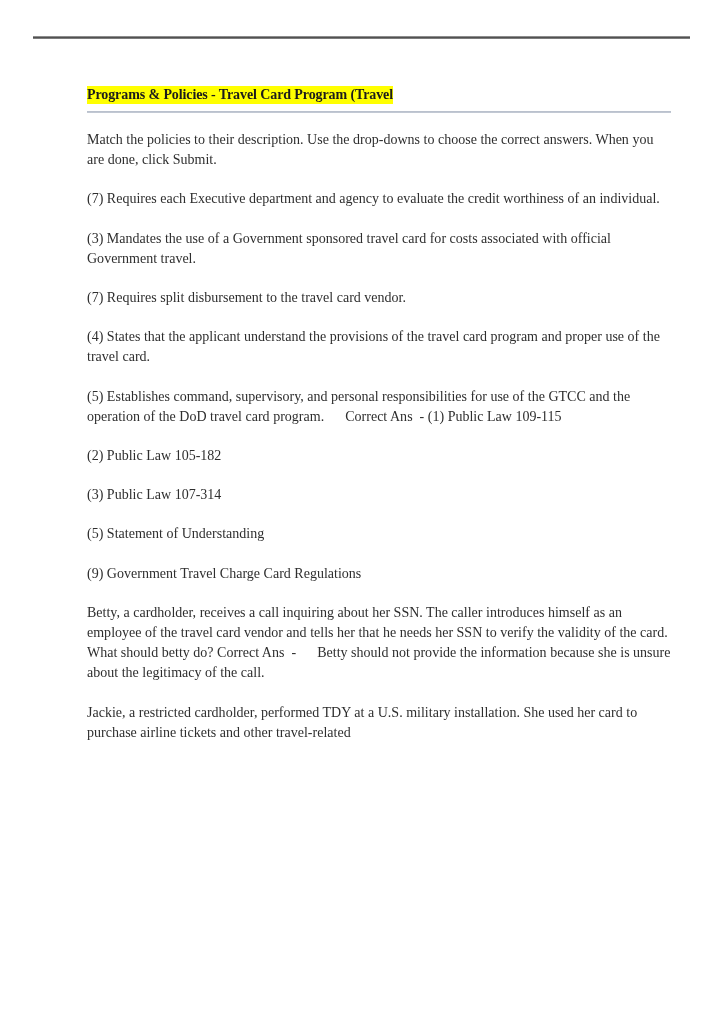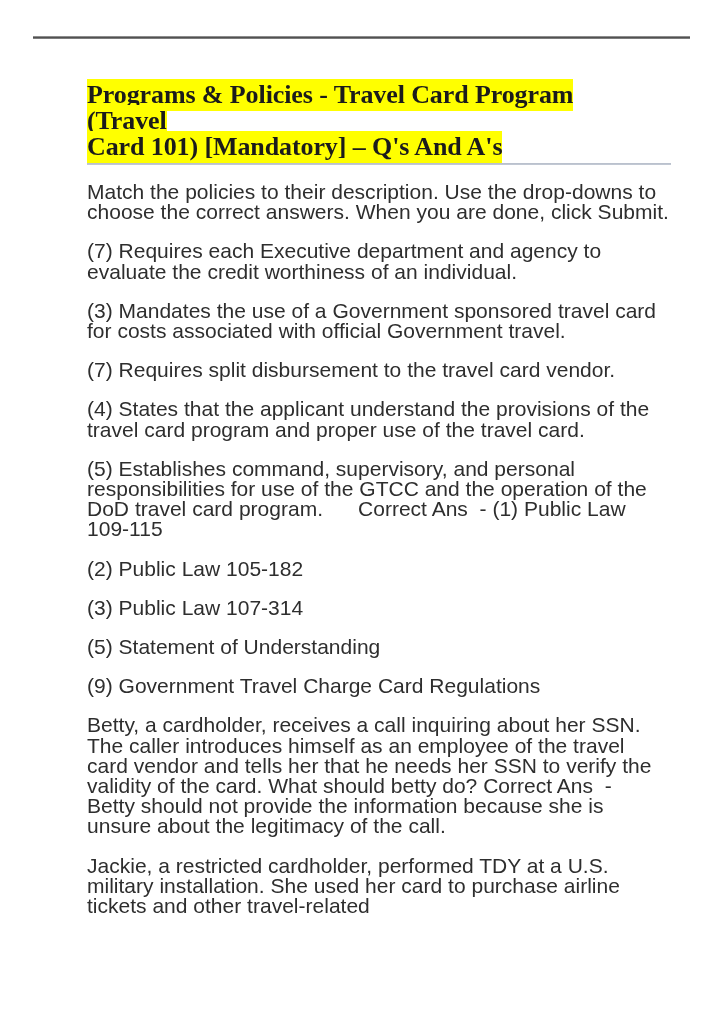--- a/index.html
+++ b/index.html
@@ -33,21 +33,21 @@
     position: absolute;
     left: 87px;
     top: 82px;
     width: 584px;
   }
 
   
   .doc-title {
     margin: 0;
     font-family: "Liberation Serif", "DejaVu Serif", serif;
-    font-size: 26px;
+    font-size: 14px;
     font-weight: bold;
     line-height: 26px;
     color: #1b1b1b;
     letter-spacing: -0.1px;
     max-width: 520px;
   }
   .doc-title .hl {
     background-color: #ffff00;
     box-decoration-break: clone;
     -webkit-box-decoration-break: clone;
@@ -62,42 +62,42 @@
     background: linear-gradient(to bottom, #c3c9d4 0%, #aeb6c4 60%, #e2e6ec 100%);
   }
 
   
   .body-block {
     margin-top: 17px;
   }
 
   p.para {
     margin: 0 0 19px 0;
-    font-family: Liberation Sans, sans-serif;
-    font-size: 21px;
+    font-family: Liberation Serif, serif;
+    font-size: 14px;
     line-height: 20.2px;
     color: #2e2e2e;
     text-align: left;
     white-space: pre-wrap;
     letter-spacing: 0.01px;
   }
   p.para:last-child {
     margin-bottom: 16px;
   }
 </style>
 </head>
 <body>
 
 <div class="page">
 
   <div class="top-rule"></div>
 
   <div class="content">
 
-    <h1 class="doc-title"><span class="hl">Programs &amp; Policies - Travel Card Program (Travel</span><br><span class="hl">Card 101) [Mandatory] – Q's And A's</span></h1>
+    <h1 class="doc-title"><span class="hl">Programs &amp; Policies - Travel Card Program (Travel</span><br></h1>
 
     <div class="title-rule"></div>
 
     <div class="body-block">
       <p class="para">Match the policies to their description. Use the drop-downs to choose the correct answers. When you are done, click Submit.</p>
       <p class="para">(7) Requires each Executive department and agency to evaluate the credit worthiness of an individual.</p>
       <p class="para">(3) Mandates the use of a Government sponsored travel card for costs associated with official Government travel.</p>
       <p class="para">(7) Requires split disbursement to the travel card vendor.</p>
       <p class="para">(4) States that the applicant understand the provisions of the travel card program and proper use of the travel card.</p>
       <p class="para">(5) Establishes command, supervisory, and personal responsibilities for use of the GTCC and the operation of the DoD travel card program.      Correct Ans  - (1) Public Law 109-115</p>

